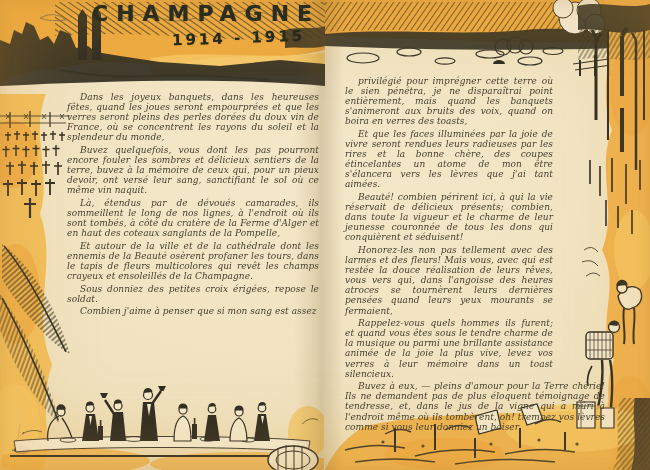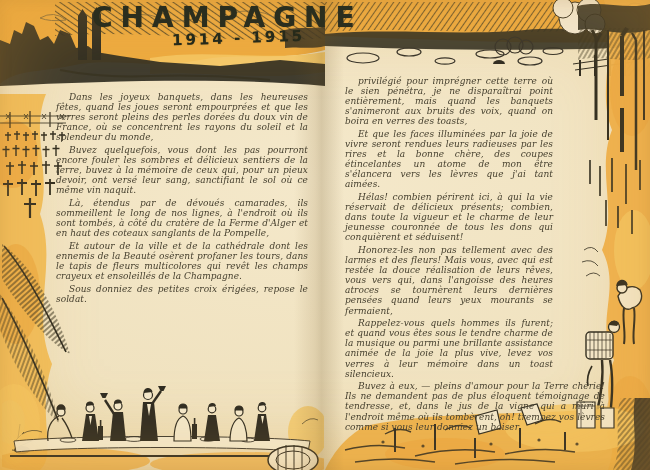--- a/index.html
+++ b/index.html
@@ -12,33 +12,33 @@
   .gutter {
     position:absolute; left:294px; top:0; width:50px; height:470px; pointer-events:none;
     background: linear-gradient(90deg, rgba(120,90,40,0) 0%, rgba(120,90,40,.14) 42%, rgba(100,75,30,.20) 55%, rgba(120,90,40,0) 100%);
   }
   .vignette {
     position:absolute; inset:0; pointer-events:none;
     box-shadow: inset 0 0 80px 16px rgba(222,160,60,.26), inset 0 0 14px rgba(110,80,30,.14);
   }
   .title {
     position:absolute; left:92px; top:1px; z-index:5;
-    font-family:"DejaVu Sans", sans-serif; font-weight:800; font-size:28px;
+    font-family:"DejaVu Sans", sans-serif; font-weight:800; font-size:22px;
     letter-spacing:8px; color:#2b2e1e; text-shadow:0 0 1px rgba(43,46,30,.6);
   }
   .subtitle {
     position:absolute; left:172px; top:29px; z-index:5;
     font-family:"DejaVu Sans", sans-serif; font-weight:700; font-size:15px;
     letter-spacing:3px; color:#262a1a; transform:rotate(-2deg); text-shadow:0 0 1px rgba(38,42,26,.5);
   }
   .text-col {
     position:absolute; z-index:4; font-style:italic; color:#46402f;
     text-align:justify; font-size:9px; line-height:10.1px; letter-spacing:.05px;
   }
-  .left-col  { left:56px;  top:92px; width:252px; }
+  .left-col  { left:67px;  top:92px; width:252px; }
   .right-col { left:345px; top:76px; width:260px; }
   .para { margin:0 0 2.5px; text-indent:13px; }
   .wrap-spacer { float:right; width:52px; height:100px; margin-top:205px; }
 </style>
 </head>
 <body>
 
 <div class="spread">
 
   <svg class="ill" style="left:0;top:0" width="325" height="96" viewBox="0 0 325 96">
@@ -304,30 +304,31 @@
   <div class="subtitle">1914 - 1915</div>
 
   <div class="text-col left-col">
     <div>
 
     <p class="para">Dans les joyeux banquets, dans les heureuses fêtes, quand les joues seront empourprées et que les verres seront pleins des perles dorées du doux vin de France, où se concentrent les rayons du soleil et la splendeur du monde,</p>
         <p class="para">Buvez quelquefois, vous dont les pas pourront encore fouler les sombres et délicieux sentiers de la terre, buvez à la mémoire de ceux qui, pour un pieux devoir, ont versé leur sang, sanctifiant le sol où ce même vin naquit.</p>
         <p class="para">Là, étendus par de dévoués camarades, ils sommeillent le long de nos lignes, à l'endroit où ils sont tombés, à côté du cratère de la Ferme d'Alger et en haut des coteaux sanglants de la Pompelle,</p>
         <p class="para">Et autour de la ville et de la cathédrale dont les ennemis de la Beauté osèrent profaner les tours, dans le tapis de fleurs multicolores qui revêt les champs crayeux et ensoleillés de la Champagne.</p>
         <p class="para">Sous donniez des petites croix érigées, repose le soldat.</p>
+        <p class="para">Combien j'aime à penser que si mon sang est assez</p>
       </div>
   </div>
 
   <div class="text-col right-col">
     <div class="wrap-spacer"></div>
     <div>
 
     <p class="para">privilégié pour imprégner cette terre où le sien pénétra, je ne disparaîtrai point entièrement, mais quand les banquets s'animeront aux bruits des voix, quand on boira en verres des toasts,</p>
         <p class="para">Et que les faces illuminées par la joie de vivre seront rendues leurs radieuses par les rires et la bonne chère, des coupes étincelantes un atome de mon être s'élancera vers les lèvres que j'ai tant aimées.</p>
-        <p class="para">Hélas! combien périrent ici, à qui la vie réservait de délicieux présents; combien, dans toute la vigueur et le charme de leur jeunesse couronnée de tous les dons qui conquièrent et séduisent!</p>
+        <p class="para">Beauté! combien périrent ici, à qui la vie réservait de délicieux présents; combien, dans toute la vigueur et le charme de leur jeunesse couronnée de tous les dons qui conquièrent et séduisent!</p>
         <p class="para">Honorez-les non pas tellement avec des larmes et des fleurs! Mais vous, avec qui est restée la douce réalisation de leurs rêves, vous vers qui, dans l'angoisse des heures atroces se tournèrent leurs dernières pensées quand leurs yeux mourants se fermaient,</p>
         <p class="para">Rappelez-vous quels hommes ils furent; et quand vous êtes sous le tendre charme de la musique ou parmi une brillante assistance animée de la joie la plus vive, levez vos verres à leur mémoire dans un toast silencieux.</p>
         <p class="para">Buvez à eux, — pleins d'amour pour la Terre chérie! Ils ne demandent pas de plus éloquent témoignage de tendresse, et, dans le jus de la vigne qui a mûri à l'endroit même où ils tombèrent, oh! trempez vos lèvres comme si vous leur donniez un baiser.</p>
       </div>
 
   </div>
 
   <div class="vignette"></div>
 </div>
 

